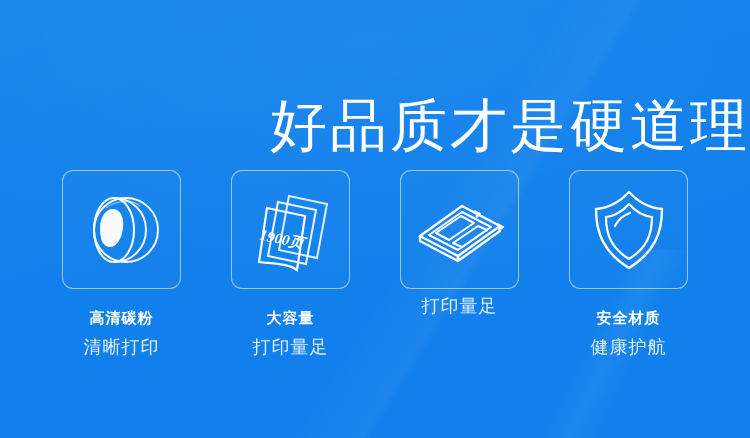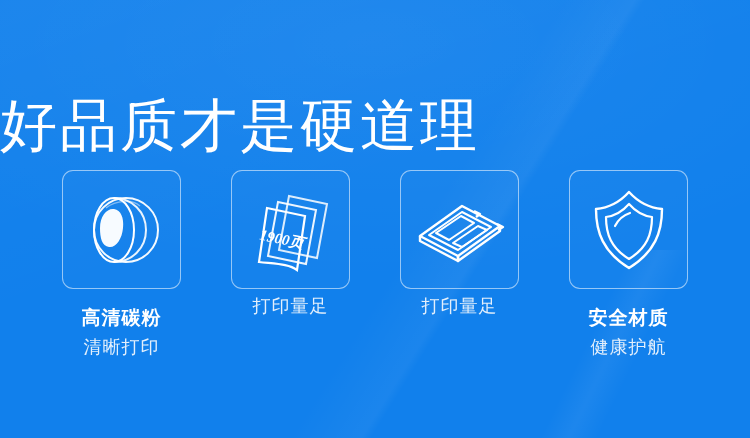--- a/index.html
+++ b/index.html
@@ -38,21 +38,21 @@
     height: 330px;
     background: linear-gradient(116deg, rgba(255,255,255,0.00) 46%, rgba(255,255,255,0.05) 50%, rgba(255,255,255,0.00) 54%);
     pointer-events: none;
   }
 
   .headline {
     position: absolute;
     top: 52px;
     left: 0;
     width: 750px;
-    text-align: left;
+    text-align: right;
     color: #ffffff;
     font-size: 57px;
     line-height: 70px;
     font-weight: 400;
     letter-spacing: 3px;
     white-space: nowrap;
     user-select: none;
   }
 
   .features {
@@ -79,21 +79,21 @@
     display: flex;
     align-items: center;
     justify-content: center;
     background: rgba(255,255,255,0.02);
   }
   .icon-card svg {
     display: block;
   }
   .feature-title {
     margin-top: 17px;
-    font-size: 19px;
+    font-size: 15px;
     line-height: 24px;
     font-weight: bold;
     color: #ffffff;
     letter-spacing: 1px;
     white-space: nowrap;
     text-align: right;
   }
   .feature-sub {
     margin-top: 6px;
     font-size: 18px;
@@ -146,20 +146,21 @@
             <path d="M44 12 L82 20 L72 74 L34 66 Z" stroke="#ffffff" stroke-width="2" fill="none" opacity="0.85"></path>
 
             <path d="M33 18 L71 26 L61 80 L23 72 Z" stroke="#ffffff" stroke-width="2" fill="none" opacity="0.92"></path>
 
             <path d="M22 24 L60 32 L52 86 C44 80 32 80 14 78 Z" stroke="#ffffff" stroke-width="2.2" fill="none"></path>
 
             <text x="36" y="60" transform="rotate(12 36 60)" text-anchor="middle" fill="#ffffff" font-size="15" font-style="italic" font-weight="bold" font-family="Liberation Serif, serif">1900页</text>
           </svg>
         </span>
       </div>
+      <div class="feature-title">大容量</div>
       <div class="feature-sub">打印量足</div>
     </div>
 
     <div class="feature">
       <div class="icon-card">
         <span>
           <svg width="96" height="96" viewBox="0 0 96 96" fill="none">
             <g stroke="#ffffff" stroke-width="2.4" fill="none" stroke-linejoin="round">
 
               <path d="M8 54 L50 24 L88 44 L46 74 Z"></path>

